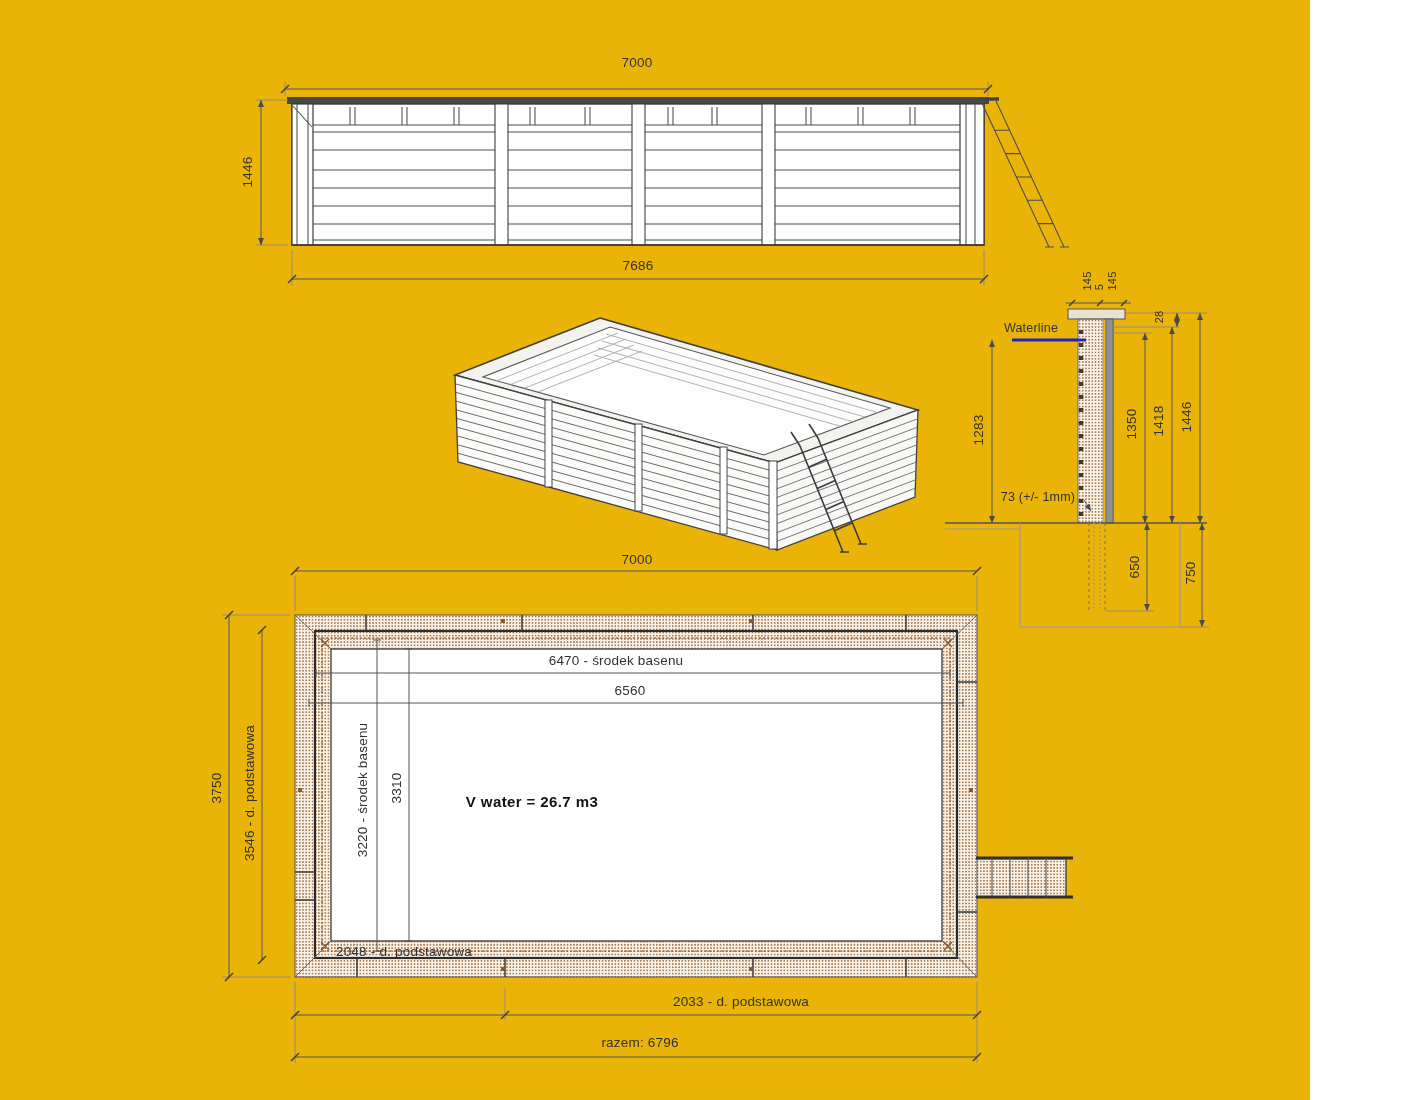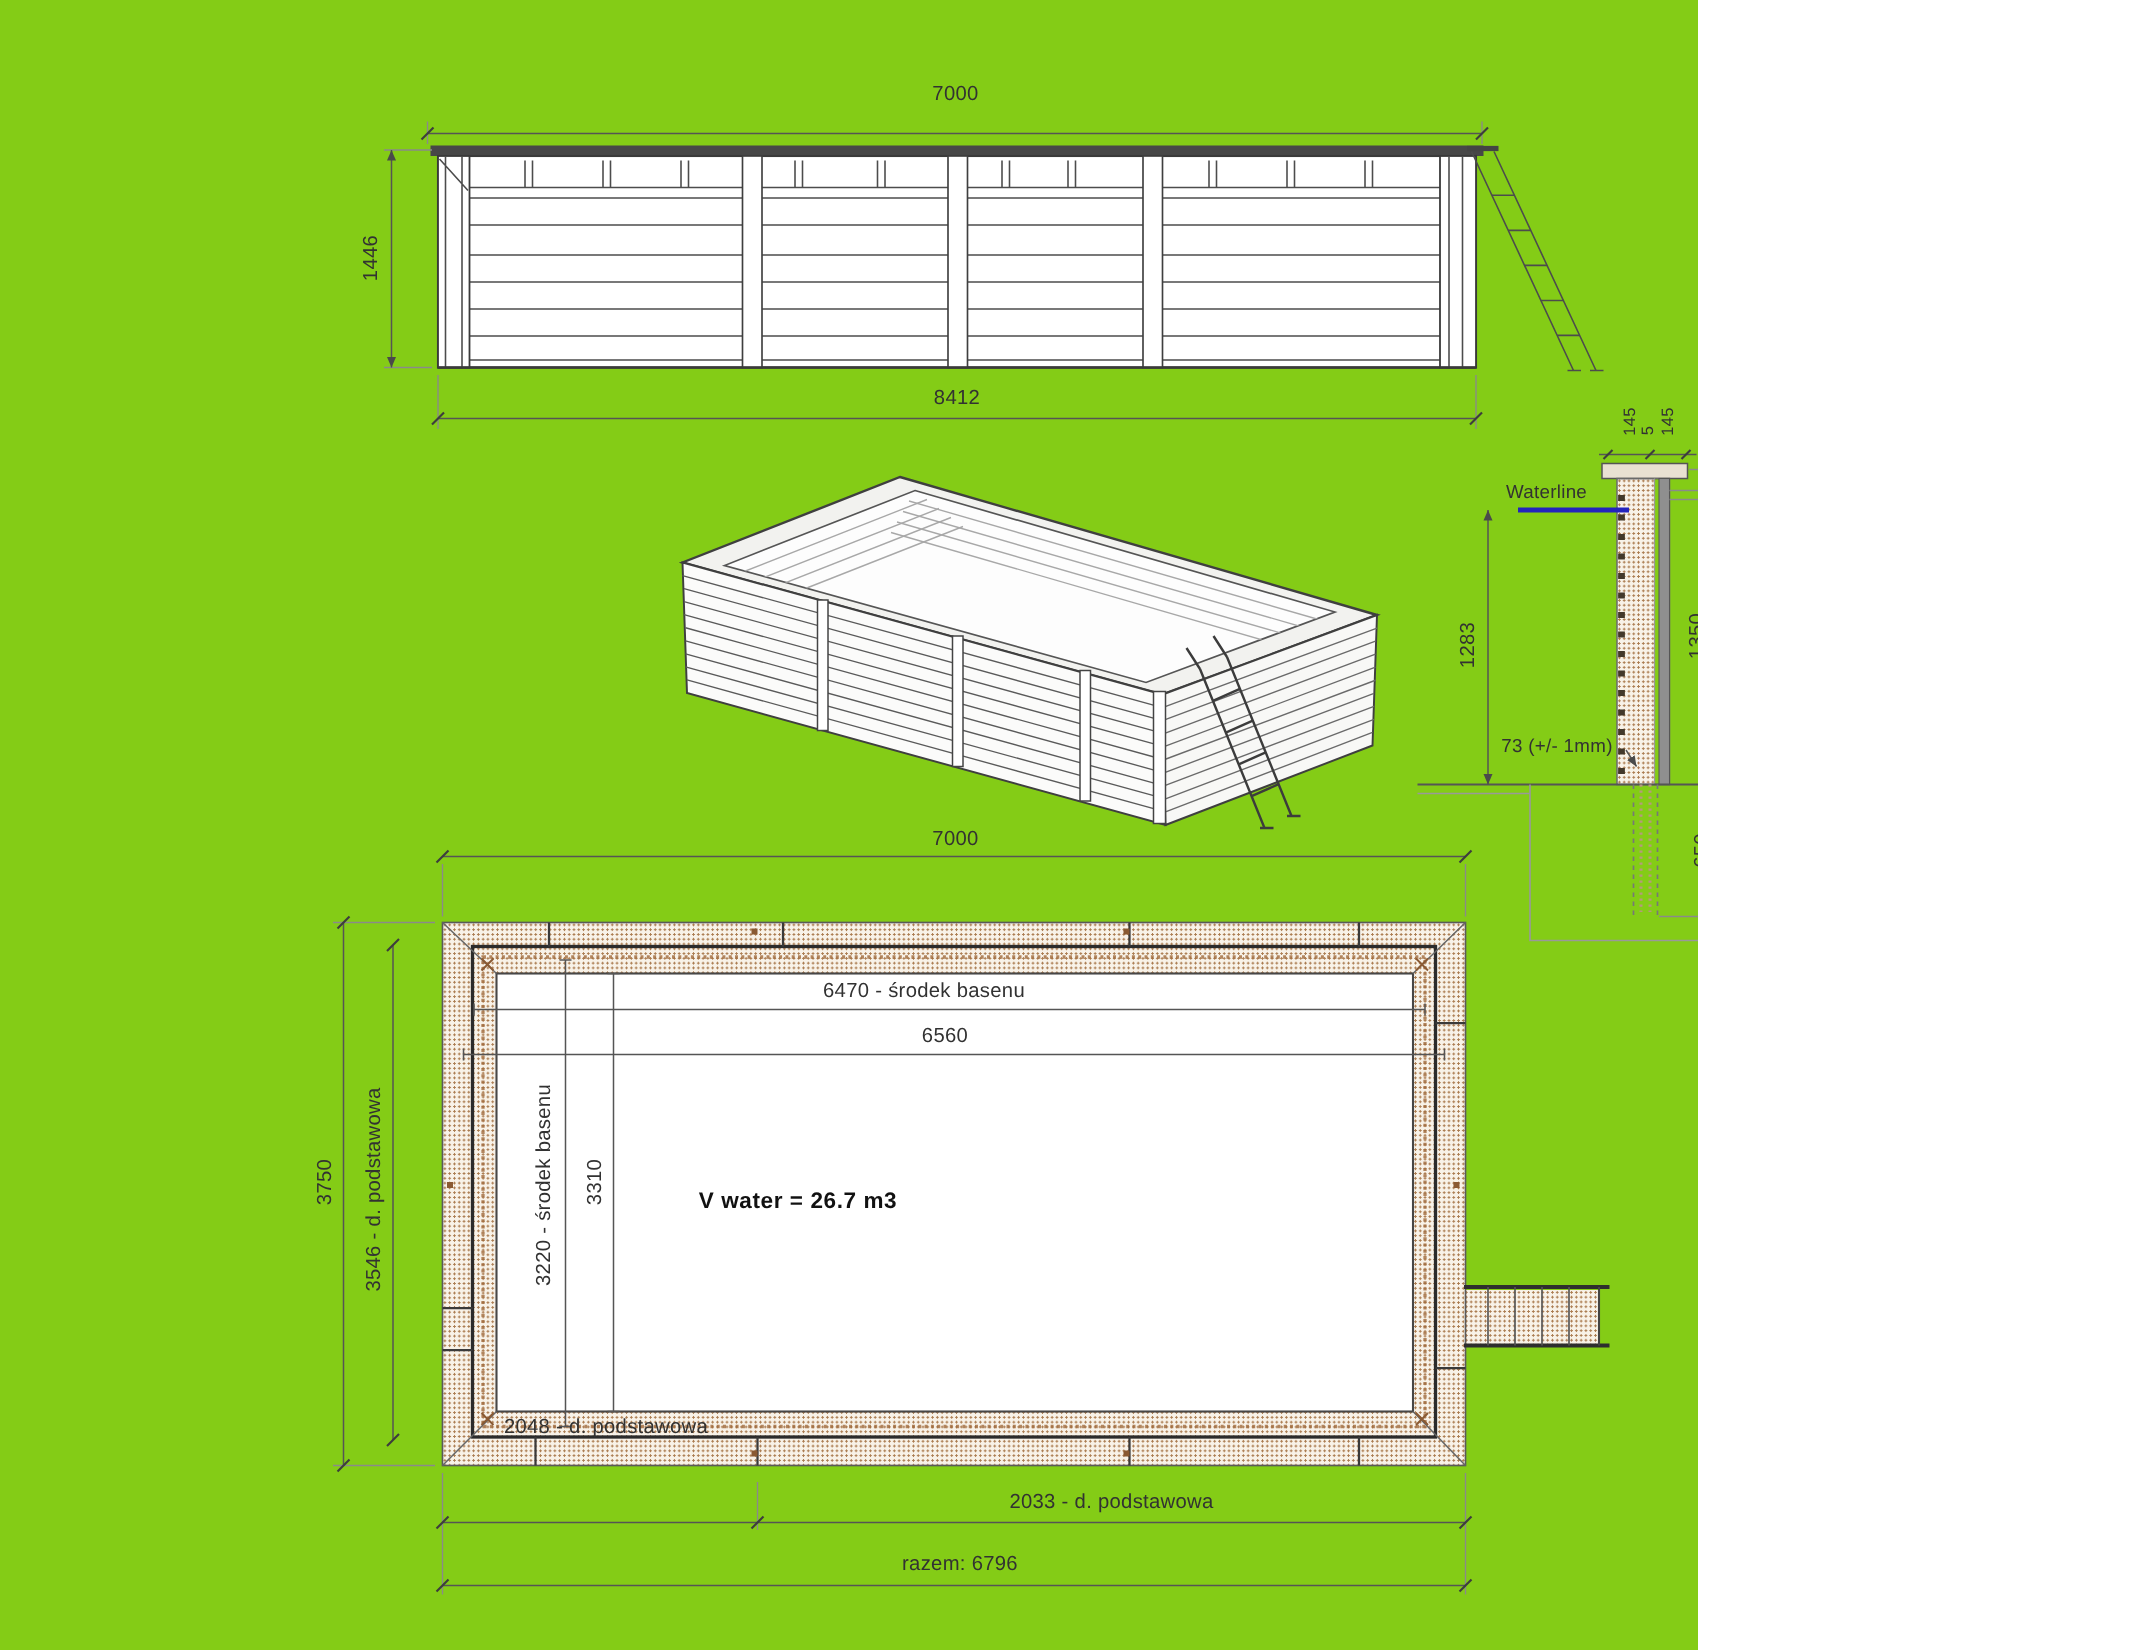--- a/index.html
+++ b/index.html
@@ -1,17 +1,17 @@
 <!DOCTYPE html>
 <html><head>
 <meta charset="utf-8">
 <style>
   html,body{margin:0;padding:0;background:#ffffff;}
   .canvas{
-    position:relative;width:1132px;height:1100px;background:#84cc16;overflow:hidden;
+    position:relative;width:1310px;height:1100px;background:#eab308;overflow:hidden;
     font-family:"Liberation Sans", sans-serif;color:#333;
   }
   .stipple{
     position:absolute;
     background-color:#f8f2e8;
     background-image:radial-gradient(circle,#ab7c50 0.65px,rgba(0,0,0,0) 0.8px);
     background-size:3.2px 3.2px;
   }
   svg.lines{position:absolute;left:0;top:0;}
   .lbl{
@@ -230,21 +230,21 @@
         <line x1="976" y1="858" x2="1073" y2="858" stroke="#2e2e2e" stroke-width="2.8"></line>
         <line x1="976" y1="897" x2="1073" y2="897" stroke="#2e2e2e" stroke-width="2.8"></line>
         <line x1="1066" y1="858" x2="1066" y2="897" stroke="#444" stroke-width="1.4"></line>
         <path d="M992,858V897 M1010,858V897 M1028,858V897 M1046,858V897" stroke="#555" stroke-width="1.1" fill="none"></path>
       </g>
     </g>
   </svg>
 
   <div class="lbl" style="left:637px;top:62px;">7000</div>
   <div class="lbl rot" style="left:247px;top:172px;">1446</div>
-  <div class="lbl" style="left:638px;top:265px;">8412</div>
+  <div class="lbl" style="left:638px;top:265px;">7686</div>
 
   <div class="lbl md" style="left:1031px;top:328px;">Waterline</div>
   <div class="lbl rot sm" style="left:1087px;top:281px;">145</div>
   <div class="lbl rot sm" style="left:1099px;top:287px;">5</div>
   <div class="lbl rot sm" style="left:1112px;top:281px;">145</div>
   <div class="lbl rot sm" style="left:1159px;top:317px;">28</div>
   <div class="lbl rot" style="left:978px;top:430px;">1283</div>
   <div class="lbl rot" style="left:1131px;top:424px;">1350</div>
   <div class="lbl rot" style="left:1158px;top:421px;">1418</div>
   <div class="lbl rot" style="left:1186px;top:417px;">1446</div>

